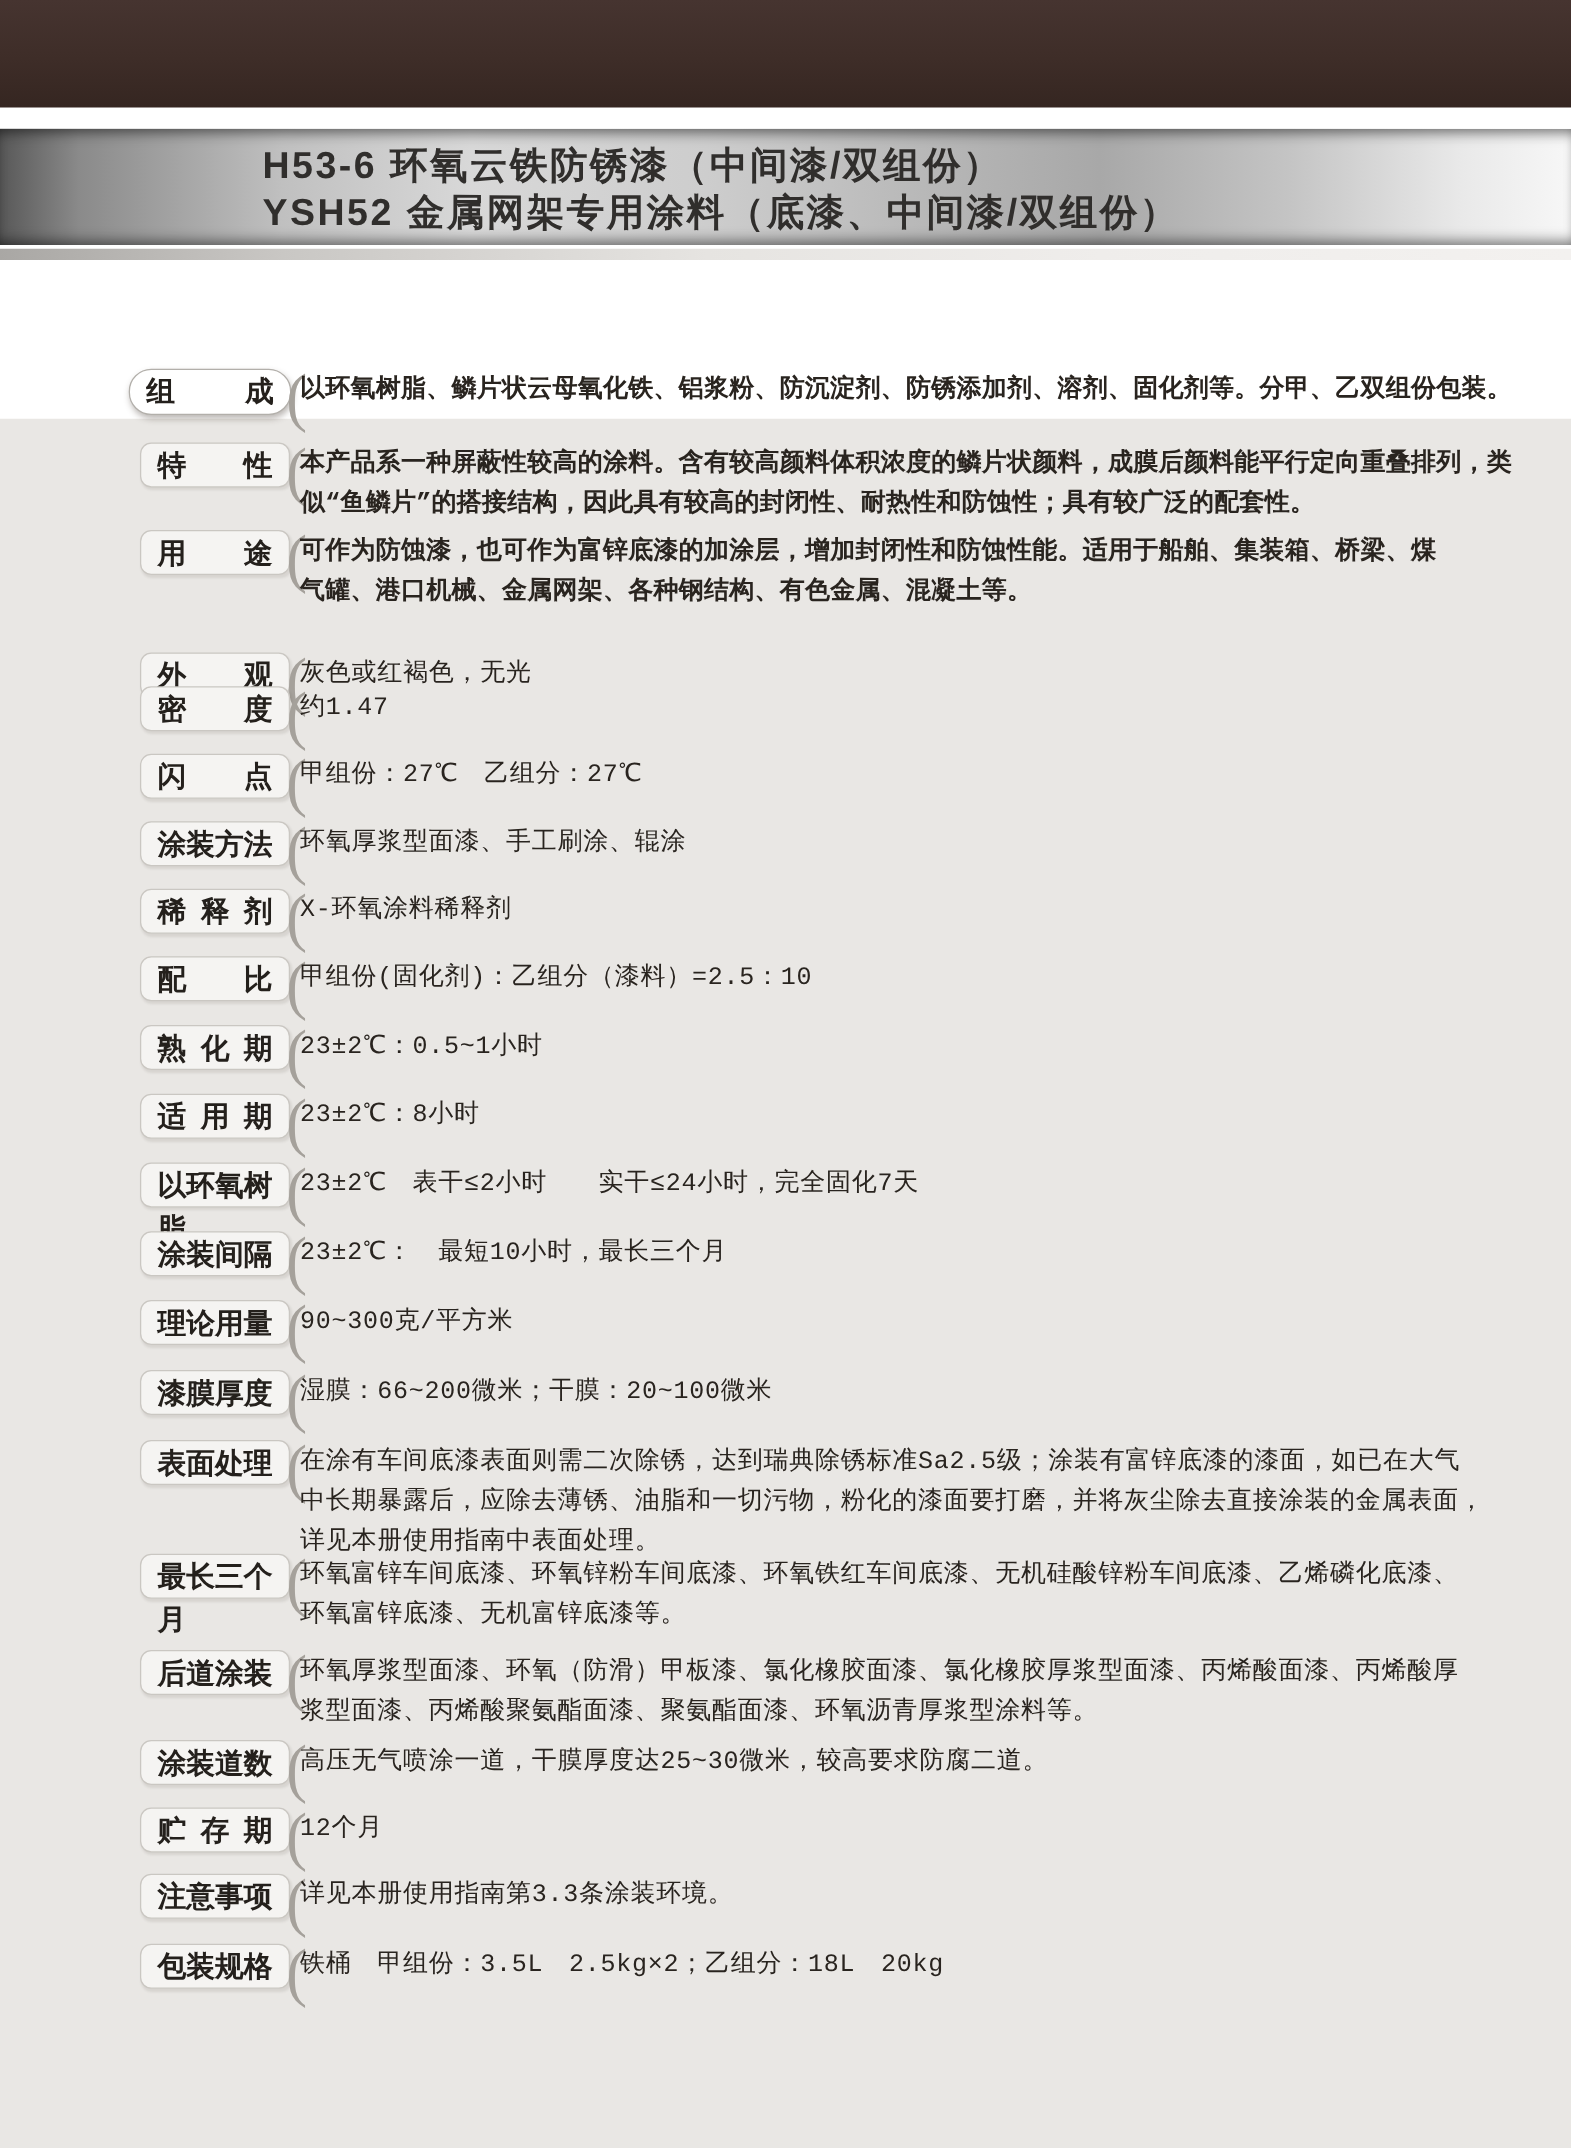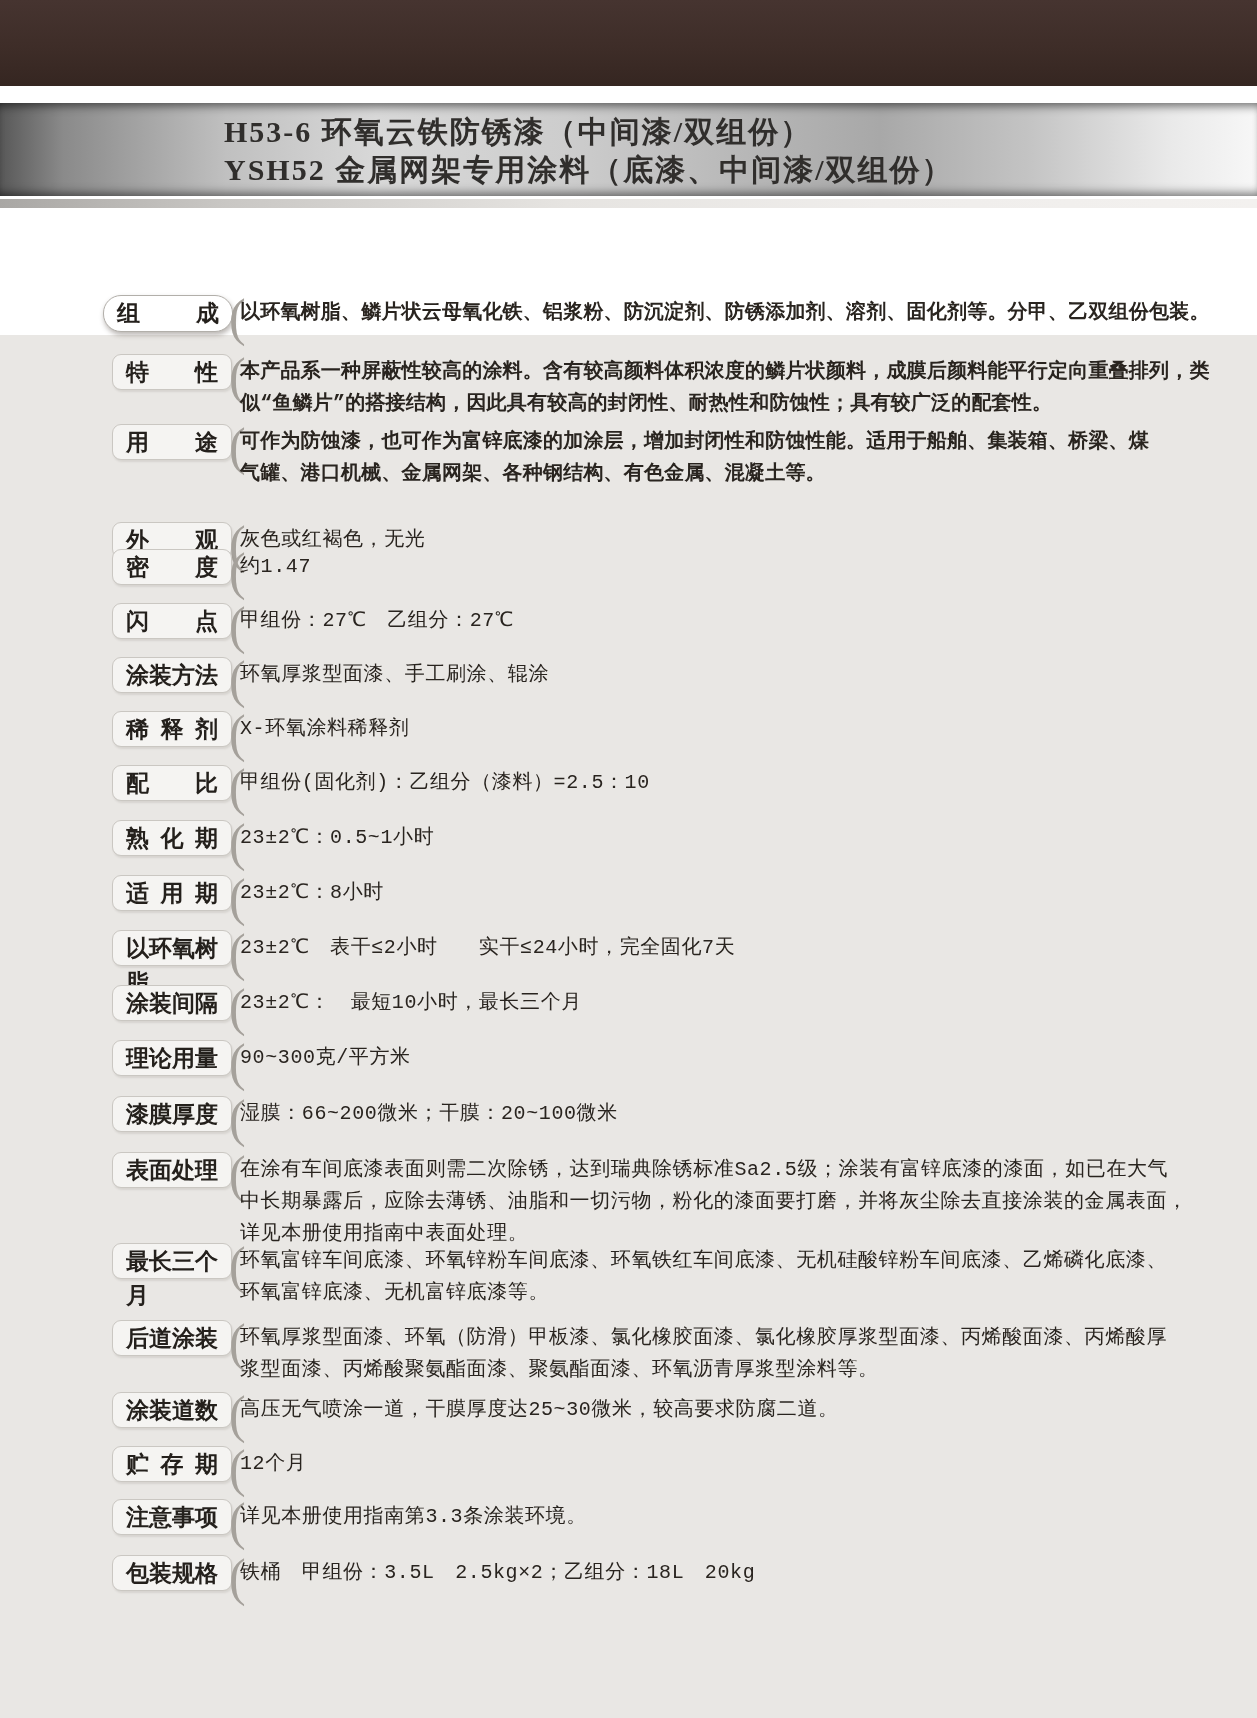--- a/index.html
+++ b/index.html
@@ -11,22 +11,22 @@
   .top-banner{
     position:absolute; left:0; top:0; width:100%; height:86px;
     background:linear-gradient(180deg,#463430 0%,#3e2d28 55%,#352621 100%);
   }
   .band{
     position:absolute; left:0; top:103px; width:100%; height:93px;
     background:linear-gradient(90deg,#585858 0%,#8a8a8a 5%,#c0c0c0 18%,#d8d8d8 30%,#cdcdcd 45%,#b3b3b3 62%,#a8a8a8 70%,#c4c4c4 82%,#e9e9e9 93%,#f7f7f7 100%);
     box-shadow: inset 0 9px 10px -6px rgba(0,0,0,.55), inset 0 -9px 10px -6px rgba(0,0,0,.5);
   }
   .band .t{
-    position:absolute; left:224px; white-space:pre;
-    font-size:30px; font-weight:bold; letter-spacing:2px; color:#302e2c;font-family:Liberation Serif, serif;
+    position:absolute; left:210px; white-space:pre;
+    font-size:30px; font-weight:bold; letter-spacing:2px; color:#302e2c;
   }
   .band .t1{top:9px;}
   .band .t2{top:47px;}
   .band-echo{
     position:absolute; left:0; top:199px; width:100%; height:9px;
     background:linear-gradient(90deg,#a9a7a4 0%,#c9c7c4 18%,#e6e4e1 45%,#efedeb 70%,#f3f1ef 100%);
   }
   .panel{
     position:absolute; left:0; top:335px; width:100%; height:1383px;
     background:#e9e7e4;

